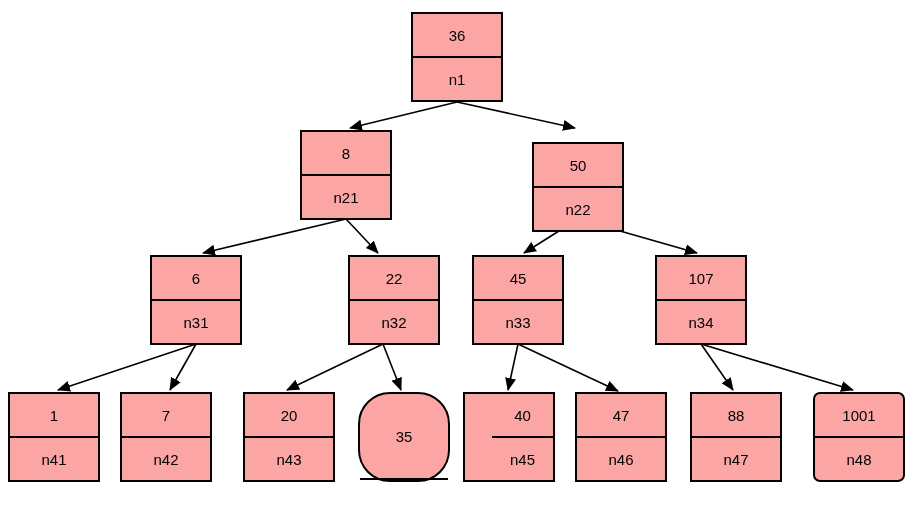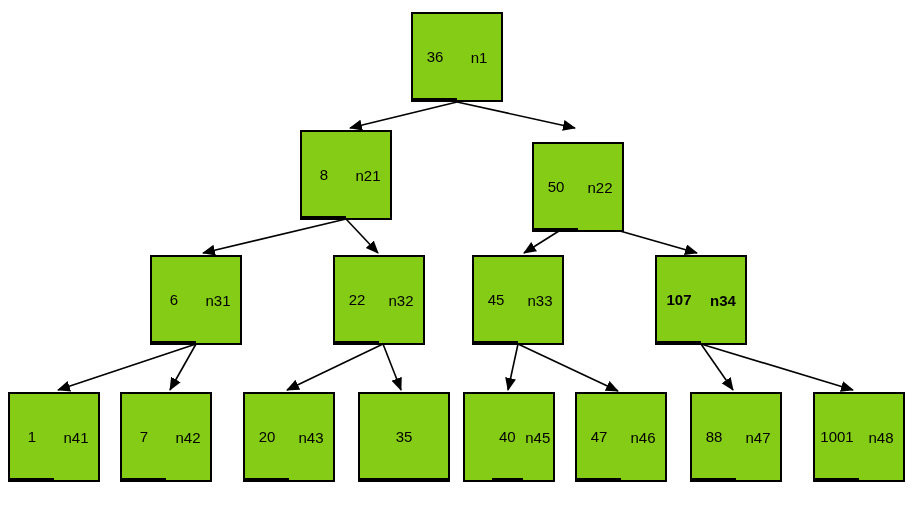--- a/index.html
+++ b/index.html
@@ -19,24 +19,24 @@
     position: absolute;
     left: 0;
     top: 0;
     pointer-events: none;
   }
   .node {
     position: absolute;
     width: 92px;
     height: 90px;
     border: 2px solid #000000;
-    background: #84cc16;
+    background: #fca5a5;
     box-sizing: border-box;
     display: flex;
-    flex-direction: row;
+    flex-direction: column;
   }
   .cell {
     flex: 1;
     display: flex;
     align-items: center;
     justify-content: center;
     font-size: 15px;
     color: #000000;
     line-height: 1;
   }
@@ -84,58 +84,58 @@
   </div>
   <div class="node" style="left:532px; top:130px;margin-top:12px;">
     <div class="cell value">50</div>
     <div class="cell label">n22</div>
   </div>
 
   <div class="node" style="left:150px; top:255px;">
     <div class="cell value">6</div>
     <div class="cell label">n31</div>
   </div>
-  <div class="node" style="left:333px; top:255px;">
+  <div class="node" style="left:348px; top:255px;">
     <div class="cell value">22</div>
     <div class="cell label">n32</div>
   </div>
   <div class="node" style="left:472px; top:255px;">
     <div class="cell value">45</div>
     <div class="cell label">n33</div>
   </div>
-  <div class="node" style="left:655px; top:255px;font-weight:bold;">
+  <div class="node" style="left:655px; top:255px;">
     <div class="cell value">107</div>
     <div class="cell label">n34</div>
   </div>
 
   <div class="node" style="left:8px; top:392px;">
     <div class="cell value">1</div>
     <div class="cell label">n41</div>
   </div>
   <div class="node" style="left:120px; top:392px;">
     <div class="cell value">7</div>
     <div class="cell label">n42</div>
   </div>
   <div class="node" style="left:235px; top:392px;margin-left:8px;">
     <div class="cell value">20</div>
     <div class="cell label">n43</div>
   </div>
-  <div class="node" style="left:358px; top:392px;">
+  <div class="node" style="left:358px; top:392px;border-radius:32px;">
     <div class="cell value">35</div>
   </div>
   <div class="node" style="left:463px; top:392px;padding-left:27px;">
     <div class="cell value">40</div>
     <div class="cell label">n45</div>
   </div>
   <div class="node" style="left:575px; top:392px;">
     <div class="cell value">47</div>
     <div class="cell label">n46</div>
   </div>
   <div class="node" style="left:690px; top:392px;">
     <div class="cell value">88</div>
     <div class="cell label">n47</div>
   </div>
-  <div class="node" style="left:813px; top:392px;">
+  <div class="node" style="left:813px; top:392px;border-radius:7px;">
     <div class="cell value">1001</div>
     <div class="cell label">n48</div>
   </div>
 
 </div>
 
 </body></html>

